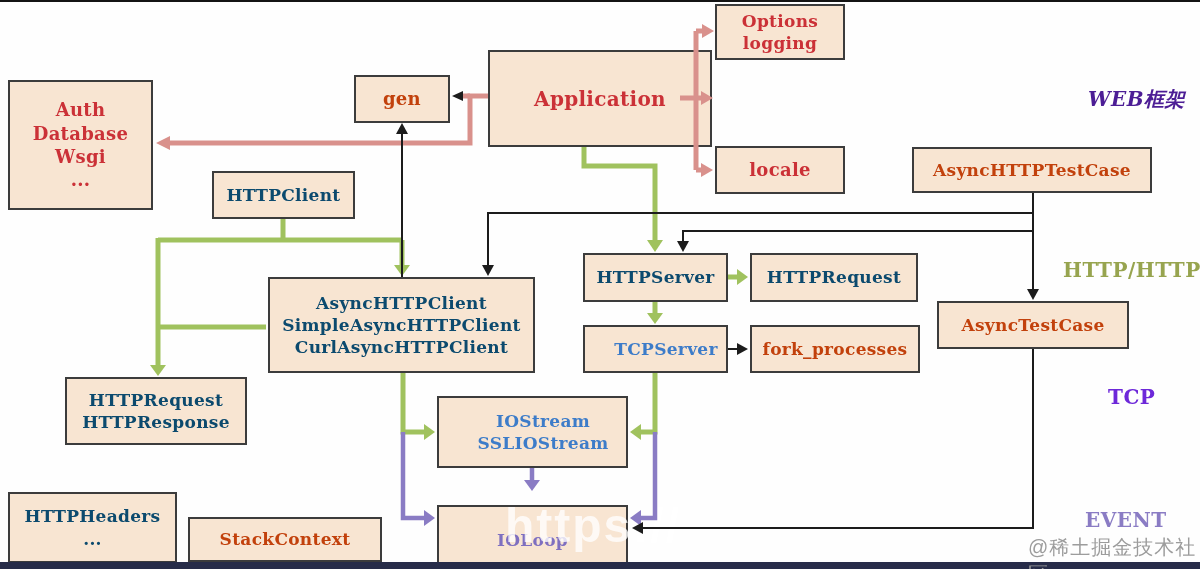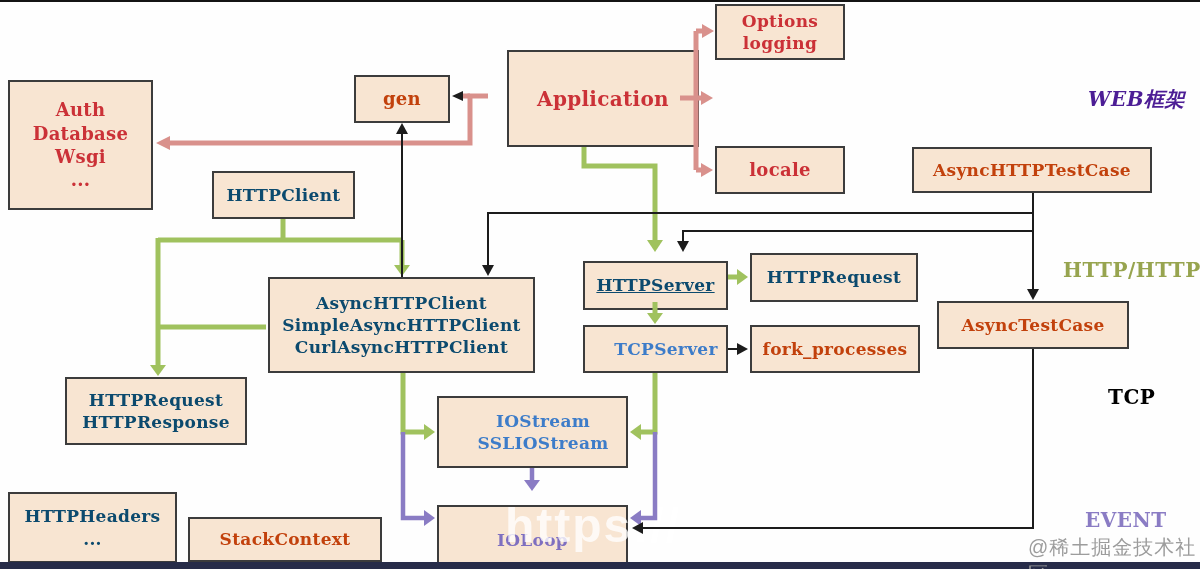--- a/index.html
+++ b/index.html
@@ -139,21 +139,21 @@
     <div>Auth</div>
     <div>Database</div>
     <div>Wsgi</div>
     <div>...</div>
   </div>
 
   <div class="box c-black" style="left:354px;top:75px;width:96px;height:48px;font-size:18px;">
     <div>gen</div>
   </div>
 
-  <div class="box c-red" style="left:507px;top:50px;width:192px;height:97px;font-size:20px;">
+  <div class="box c-red" style="left:488px;top:50px;width:224px;height:97px;font-size:20px;">
     <div>Application</div>
   </div>
 
   <div class="box c-red" style="left:715px;top:4px;width:130px;height:56px;">
     <div>Options</div>
     <div>logging</div>
   </div>
 
 
   <div class="box c-red" style="left:715px;top:146px;width:130px;height:48px;font-size:18px;">
@@ -172,21 +172,21 @@
     <div>AsyncHTTPClient</div>
     <div>SimpleAsyncHTTPClient</div>
     <div>CurlAsyncHTTPClient</div>
   </div>
 
   <div class="box c-olive" style="left:65px;top:377px;width:182px;height:68px;">
     <div>HTTPRequest</div>
     <div>HTTPResponse</div>
   </div>
 
-  <div class="box c-olive" style="left:583px;top:261px;width:145px;height:49px;text-decoration:underline;">
+  <div class="box c-olive" style="left:583px;top:253px;width:145px;height:49px;">
     <div>HTTPServer</div>
   </div>
 
   <div class="box c-olive" style="left:750px;top:253px;width:168px;height:49px;">
     <div>HTTPRequest</div>
   </div>
 
   <div class="box c-blue" style="left:583px;top:325px;width:145px;height:48px;">
     <div>TCPServer</div>
   </div>
@@ -212,20 +212,20 @@
     <div>HTTPHeaders</div>
     <div>...</div>
   </div>
 
   <div class="box c-black" style="left:188px;top:517px;width:194px;height:45px;">
     <div>StackContext</div>
   </div>
 
   <div class="side-label" style="left:1088px;top:86px;color:#4c1d95;font-style:italic;">WEB框架</div>
   <div class="side-label" style="left:1063px;top:258px;color:#97a44f;">HTTP/HTTPS</div>
-  <div class="side-label" style="left:1108px;top:385px;color:#000000;">TCP</div>
+  <div class="side-label" style="left:1108px;top:385px;color:#6d28d9;">TCP</div>
   <div class="side-label" style="left:1085px;top:508px;color:#8a7cc4;">EVENT</div>
 
   <div class="watermark-url">https://</div>
   <div class="watermark-community">@稀土掘金技术社区</div>
 
   <div class="bottombar"></div>
 </div>
 
 </body></html>

